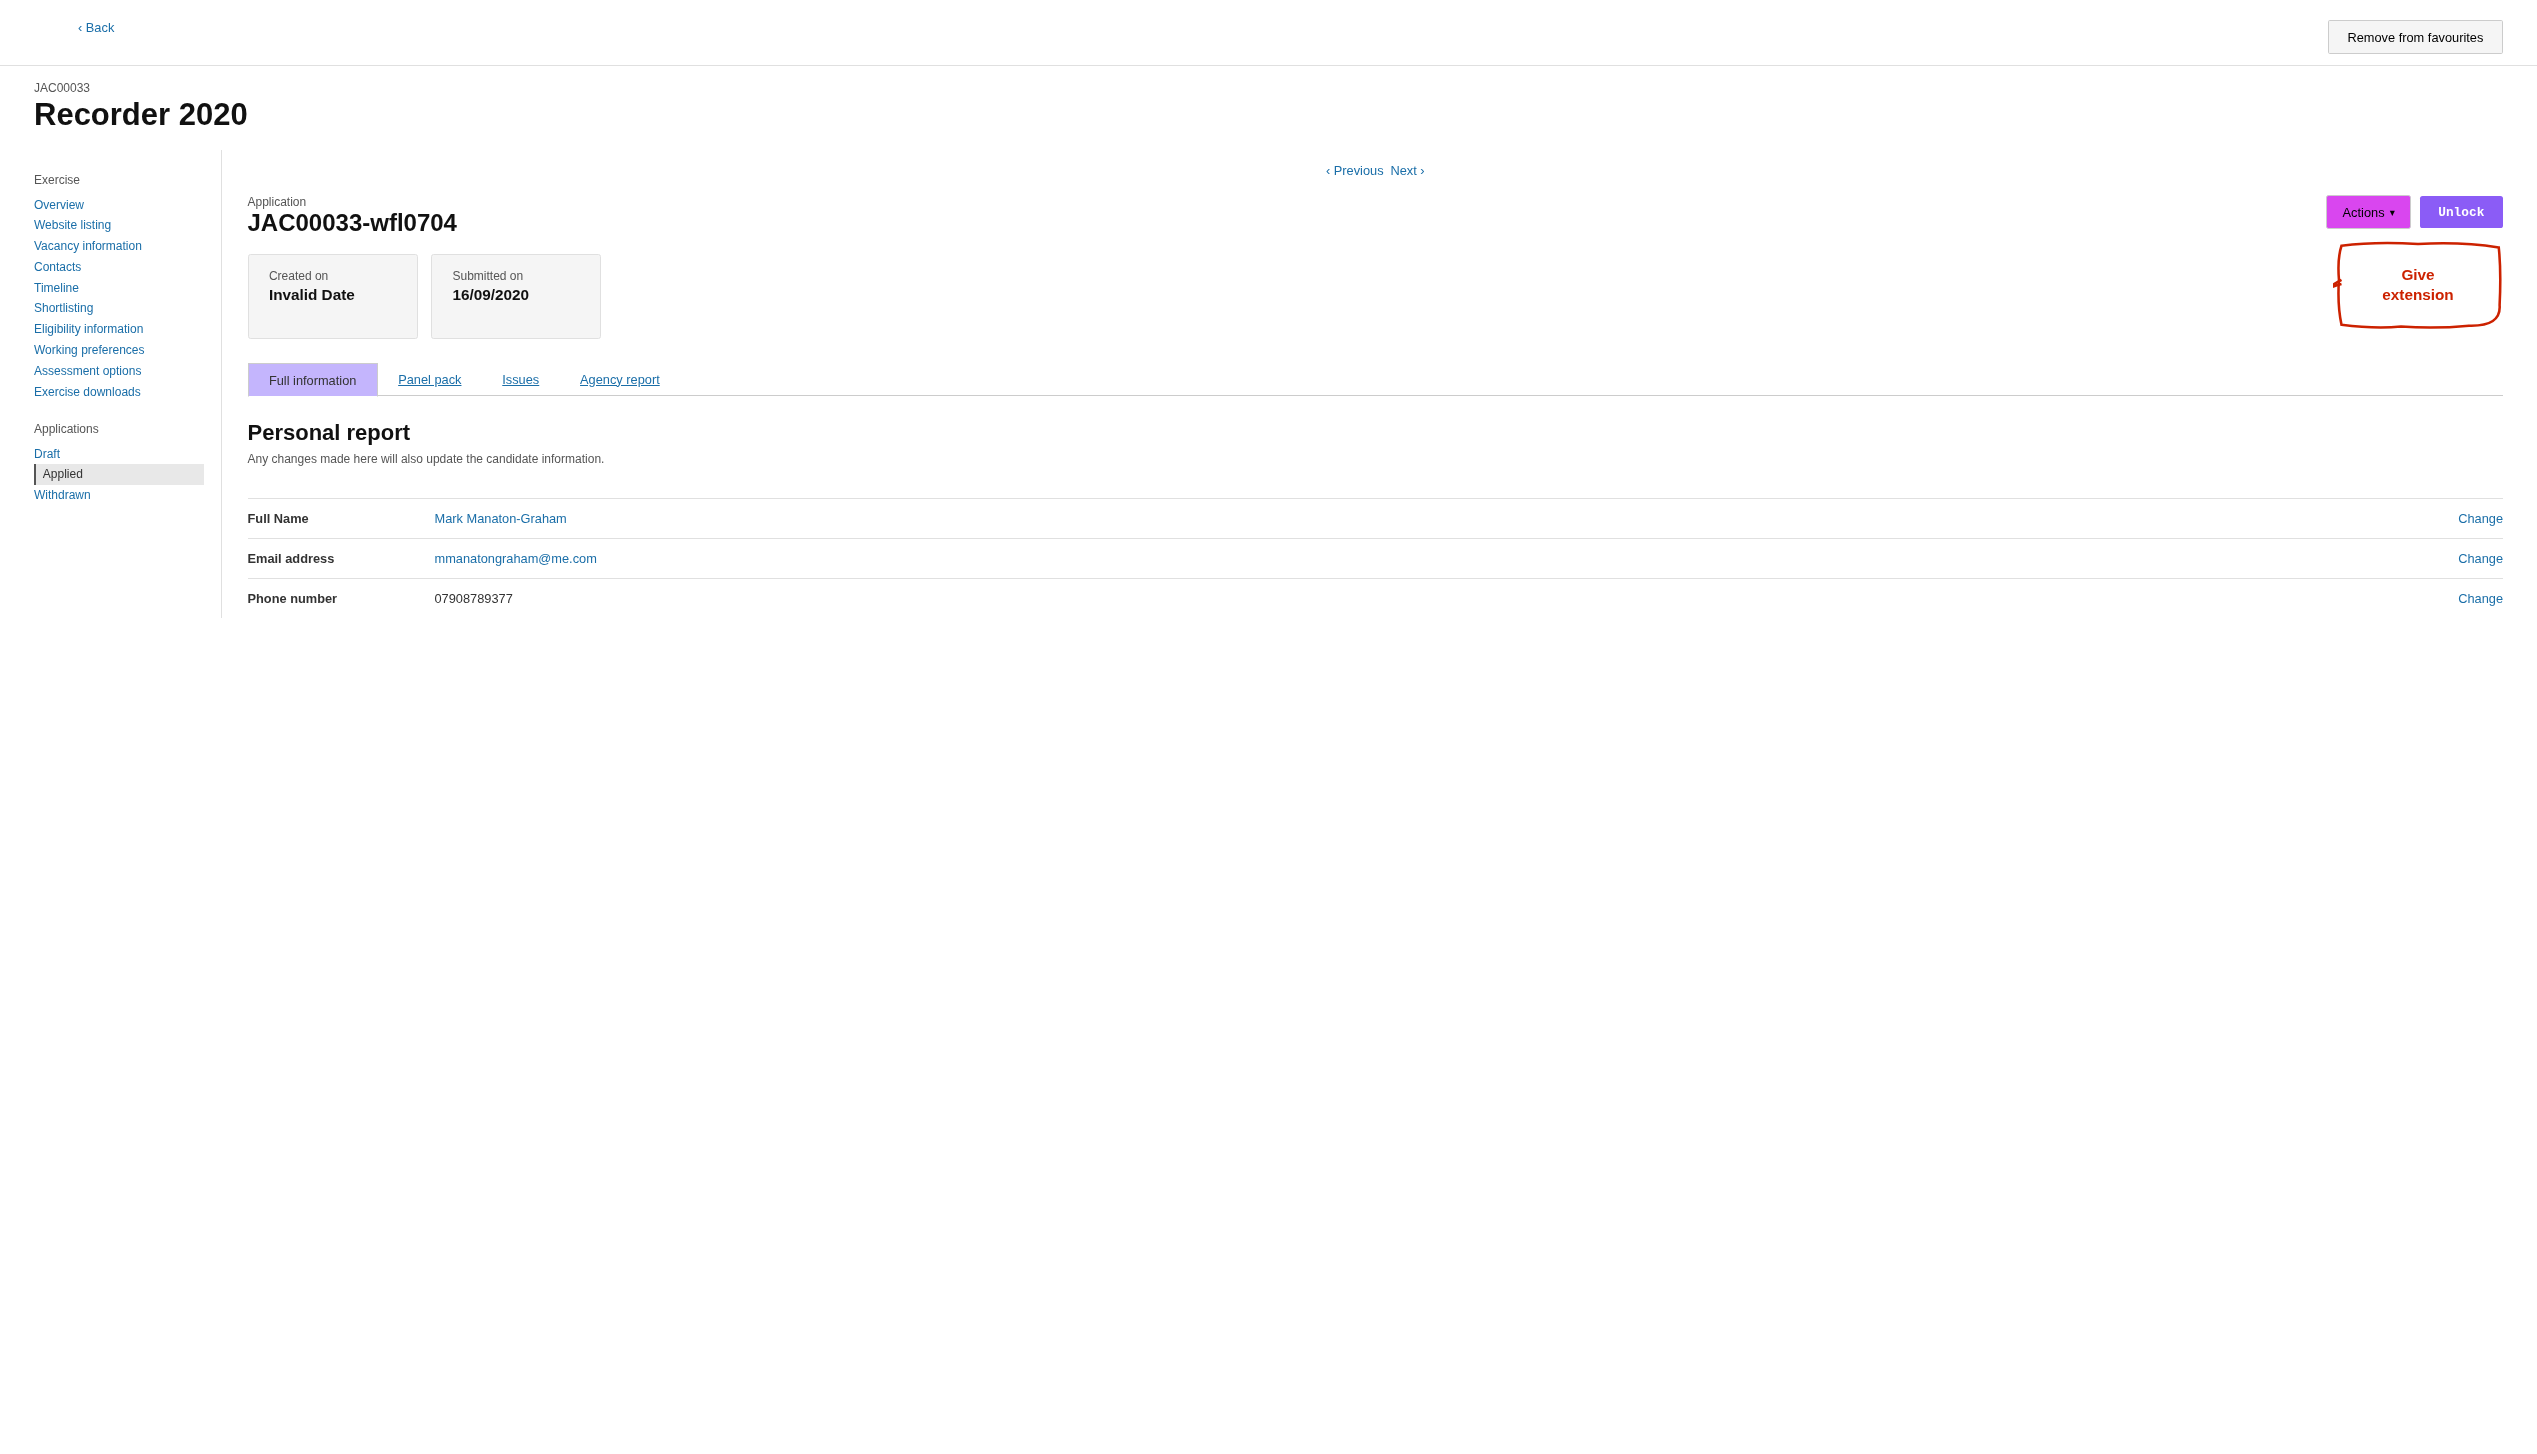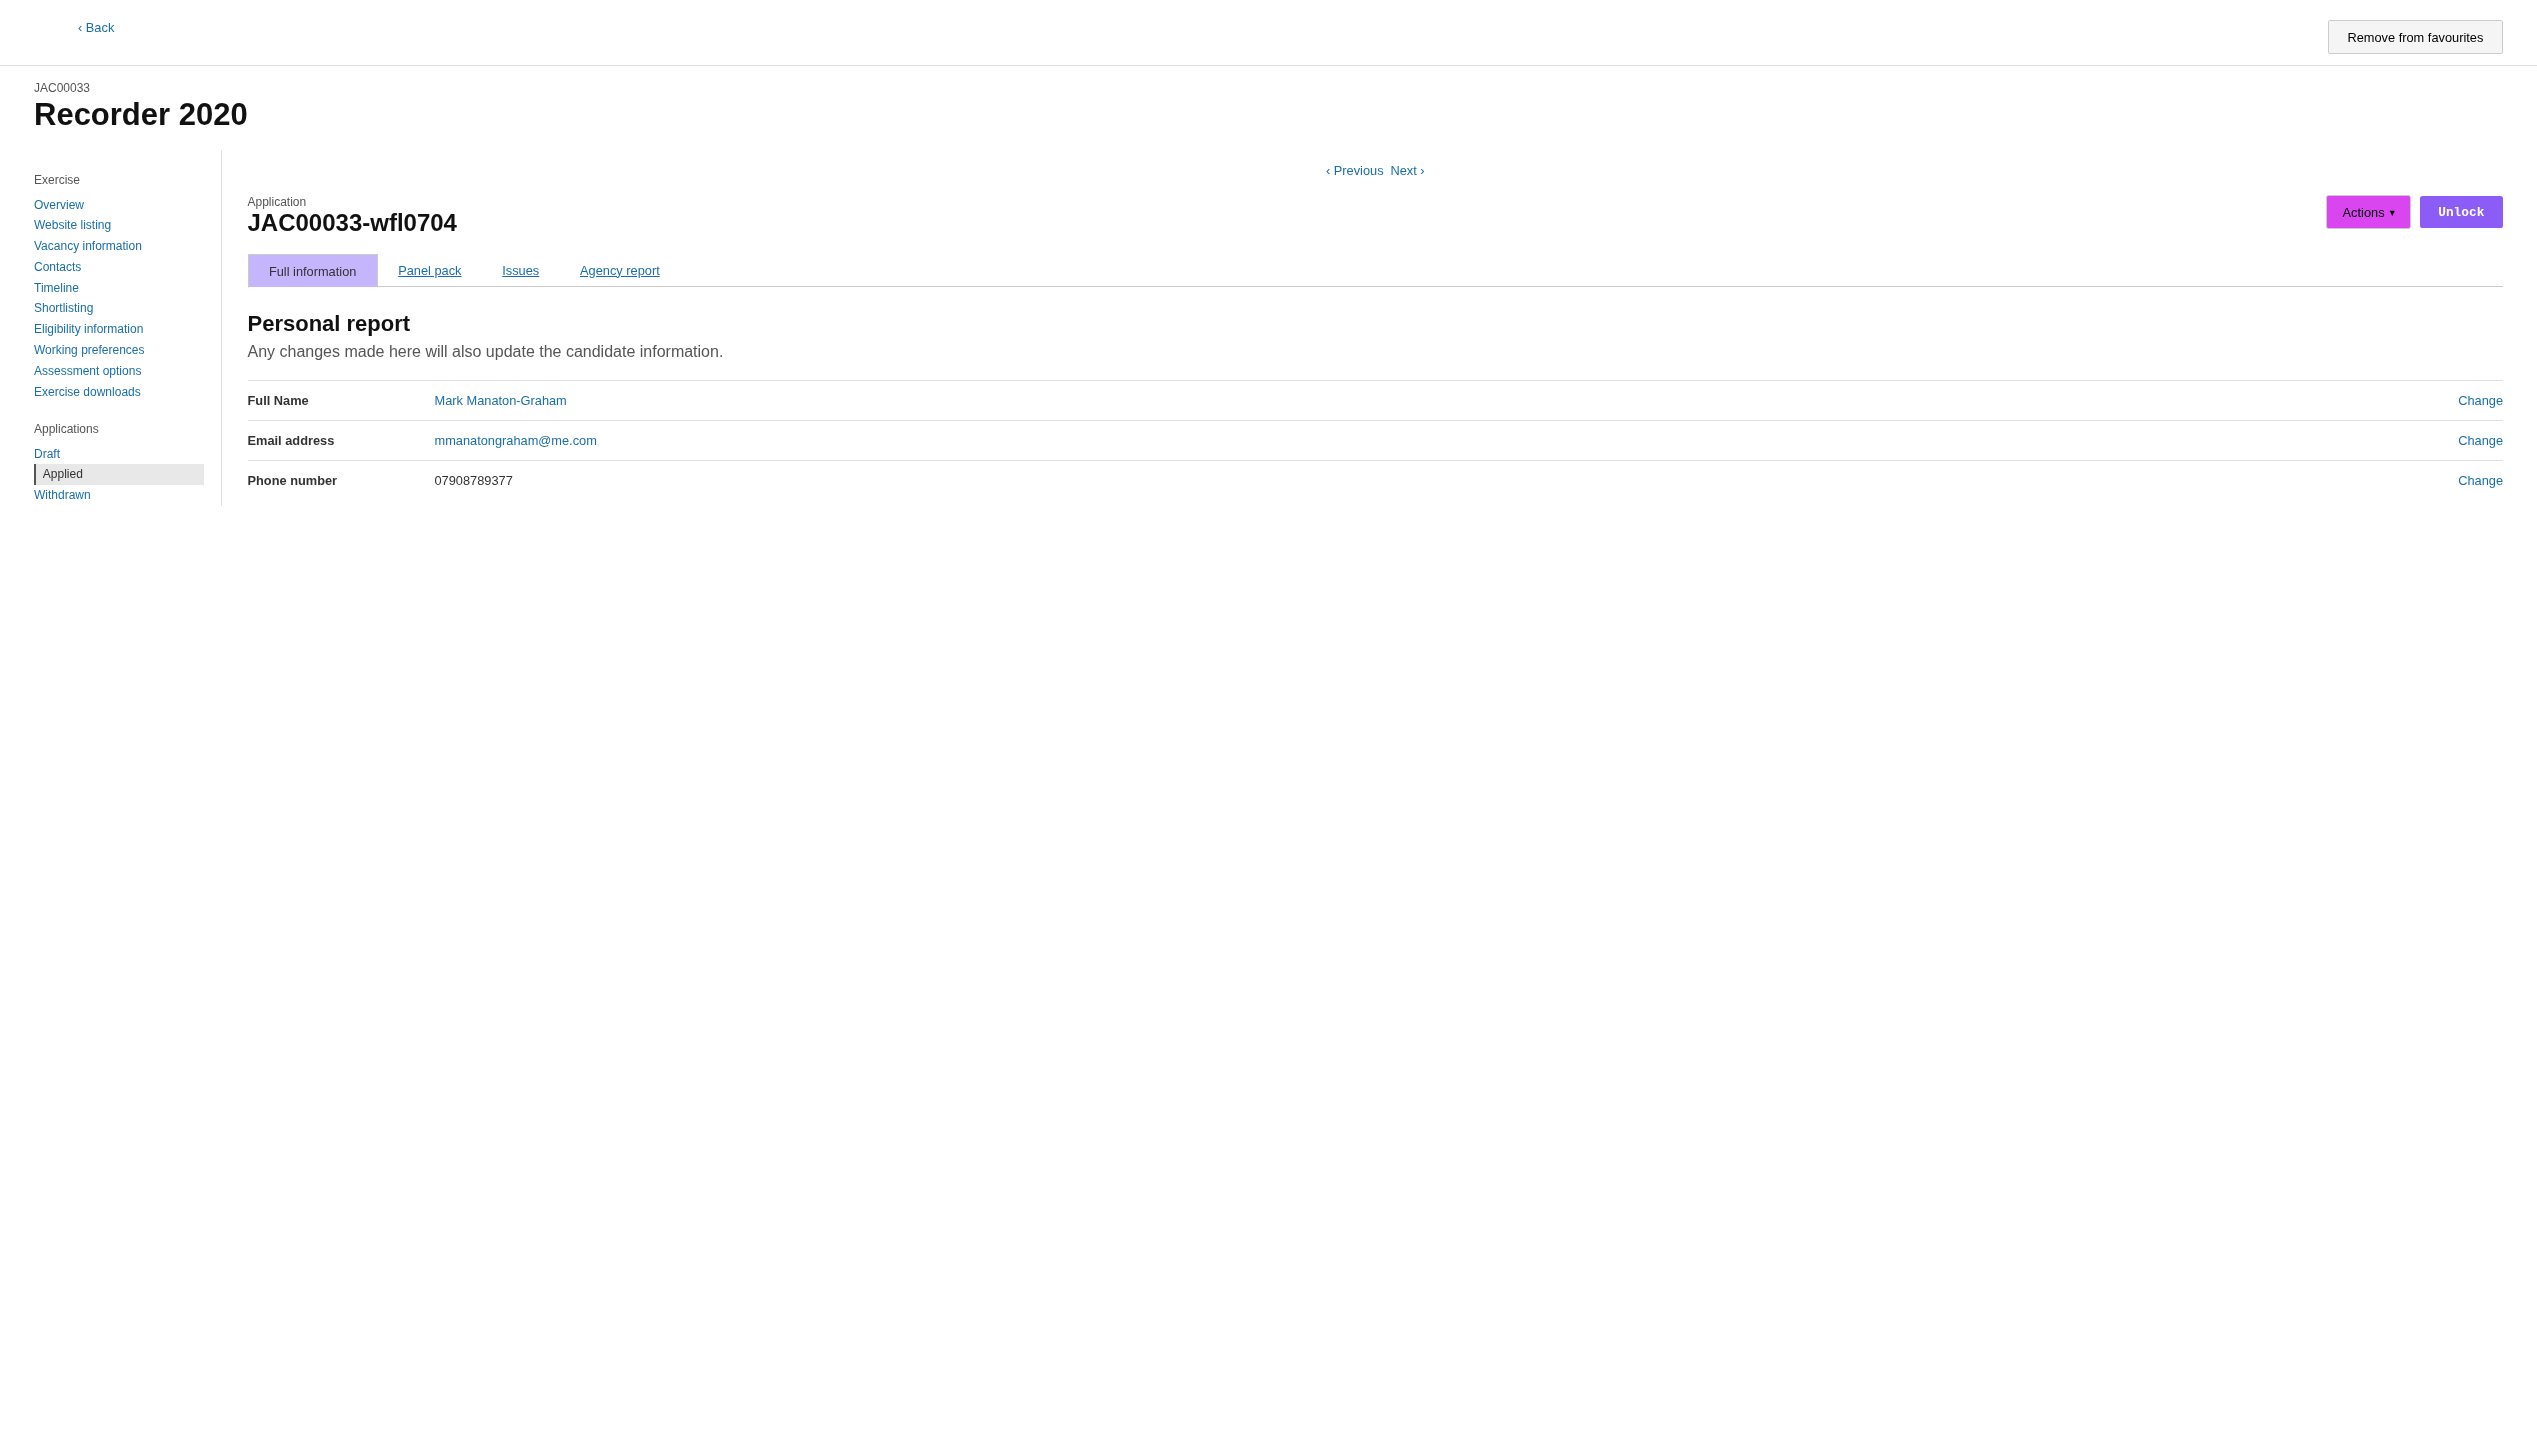--- a/index.html
+++ b/index.html
@@ -212,23 +212,23 @@
     }
 
     
     .section-title {
       font-size: 22px;
       font-weight: bold;
       margin-bottom: 5.1px;
       color: #111;
     }
     .section-subtitle {
-      font-size: 16px;
-      color: #555;
-      margin-bottom: 19px;
+      font-size: 12px;
+      color: #555;
+      margin-bottom: 32px;
     }
 
     .details-table {
       width: 100%;
       border-collapse: collapse;
     }
     .details-table tr {
       border-top: 0.9px solid #e0e0e0;
     }
     .details-table td {
@@ -307,20 +307,41 @@
       <div>
         <div class="application-label">Application</div>
         <div class="application-id">JAC00033-wfl0704</div>
       </div>
       <div class="action-buttons">
         <button class="actions-btn">Actions</button>
         <button class="unlock-btn">Unlock</button>
       </div>
     </div>
 
+    <div class="info-cards">
+      <div class="info-card">
+        <div class="info-card-label">Created on</div>
+        <div class="info-card-value">Invalid Date</div>
+      </div>
+      <div class="info-card">
+        <div class="info-card-label">Submitted on</div>
+        <div class="info-card-value">16/09/2020</div>
+      </div>
+
+      <div class="give-extension-wrapper" style="position:relative; width:170px; height:85px; margin-left:auto; align-self: center;">
+        <svg viewBox="0 0 200 110" xmlns="http://www.w3.org/2000/svg" style="width:170px;height:94px;font-size:16px">
+
+          <path d="M10,10 Q50,5 100,8 Q150,5 195,12 Q198,40 196,80 Q198,105 160,104 Q120,108 80,105 Q50,108 10,103 Q5,80 7,50 Q5,25 10,10 Z" fill="white" stroke="#cc2200" stroke-width="3" fill-opacity="1"></path>
+
+          <path d="M10,55 Q-10,60 -20,70 Q-5,58 10,50" fill="none" stroke="#cc2200" stroke-width="3"></path>
+          <text x="100" y="50" text-anchor="middle" font-family="Arial, sans-serif" font-size="18" fill="#cc2200" font-weight="bold">Give</text>
+          <text x="100" y="74" text-anchor="middle" font-family="Arial, sans-serif" font-size="18" fill="#cc2200" font-weight="bold">extension</text>
+        </svg>
+      </div>
+    </div>
 
     <div class="tabs">
       <a class="tab active">Full information</a>
       <a class="tab">Panel pack</a>
       <a class="tab">Issues</a>
       <a class="tab">Agency report</a>
     </div>
 
     <div class="section">
       <div class="section-title">Personal report</div>

